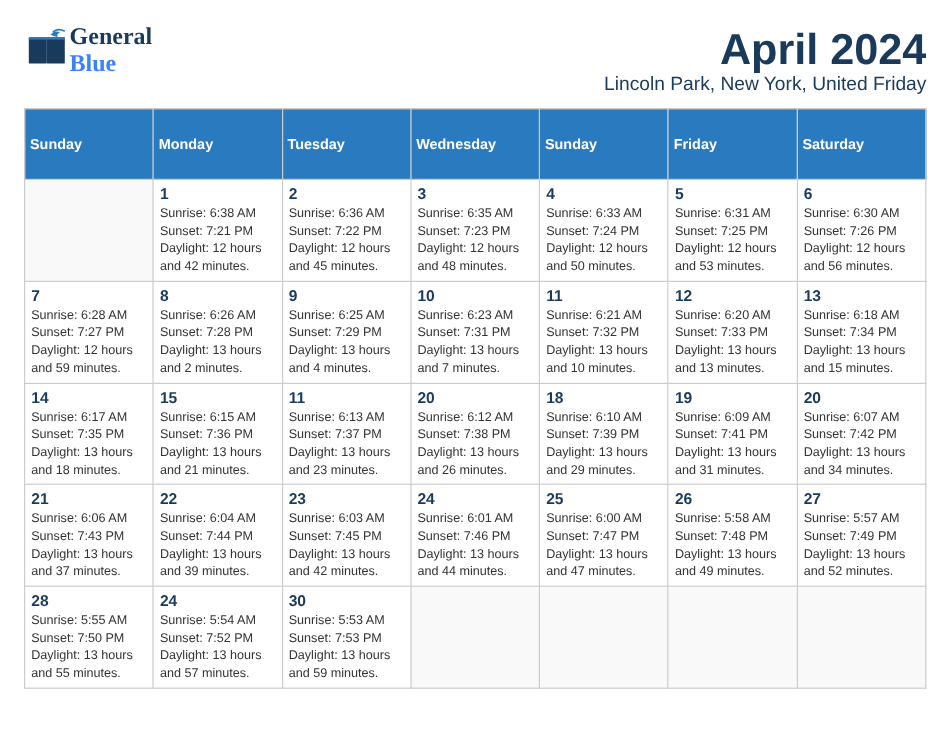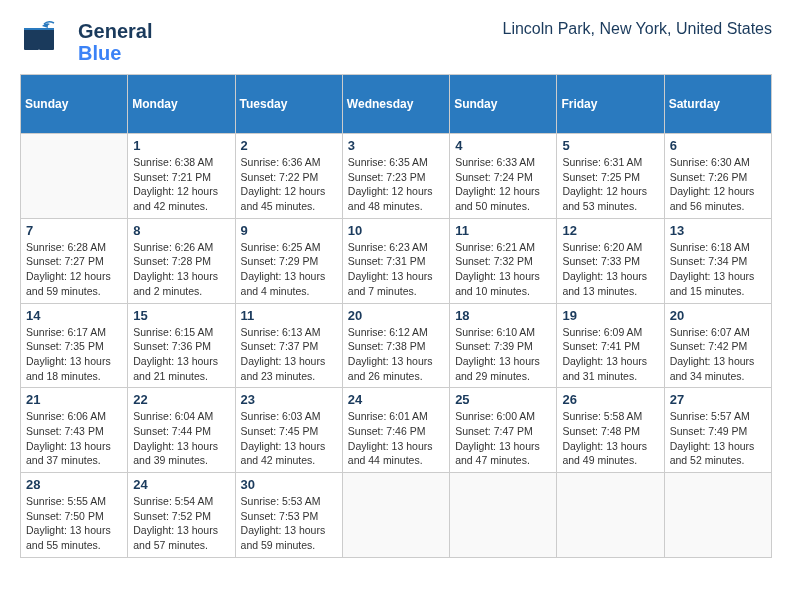--- a/index.html
+++ b/index.html
@@ -64,21 +64,23 @@
       color: #1a3a5c;
       margin-bottom: 2px;
     }
     .day-info {
       color: #333;
       font-size: 10.5px;
       line-height: 1.4;
     }
     .logo-wrapper {
       display: flex;
-      gap: 20px;
+      align-items: center;
+      gap: 0;
+      font-family: Liberation Serif, serif;
     }
   </style>
 </head>
 <body>
 
 <div class="header">
   <div class="logo">
     <div class="logo-wrapper">
       <svg width="38" height="38" viewBox="0 0 38 38">
 
@@ -89,21 +91,22 @@
         <path d="M22 6 Q26 2 30 4 Q27 5 28 8" fill="#2a7abf"></path>
         <path d="M24 4 Q28 0 34 3" stroke="#2a7abf" stroke-width="1.5" fill="none"></path>
       </svg>
       <div>
         <div style="font-size:20px;font-weight:bold;color:#1a3a5c;line-height:1.1;">General</div>
         <div style="font-size:20px;font-weight:bold;color:#3b82f6;line-height:1.1;">Blue</div>
       </div>
     </div>
   </div>
   <div class="title-section">
-    <div class="subtitle">Lincoln Park, New York, United States</div>
+    <div class="main-title">April 2024</div>
+    <div class="subtitle">Lincoln Park, New York, United Friday</div>
   </div>
 </div>
 
 <table class="calendar">
   <thead>
     <tr>
     <th>Sunday</th>
         <th>Monday</th>
         <th>Tuesday</th>
         <th>Wednesday</th>

